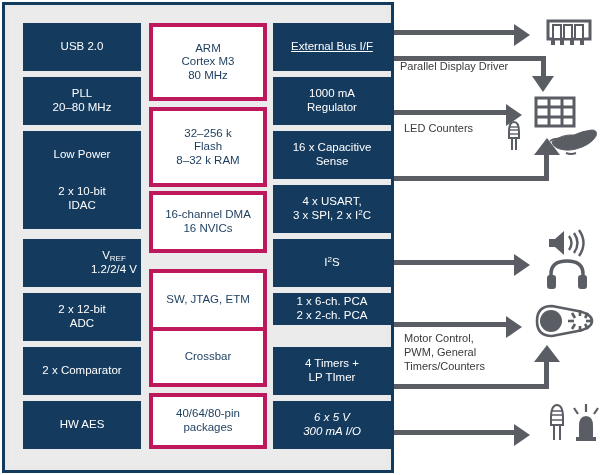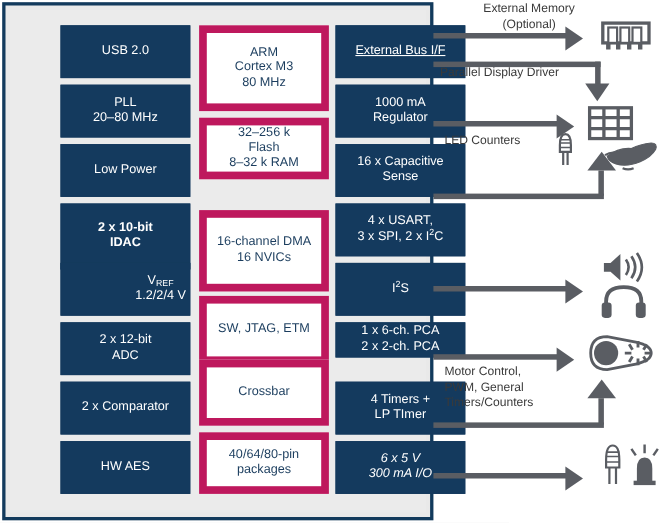--- a/index.html
+++ b/index.html
@@ -35,32 +35,31 @@
 
   .blk {
     position: absolute;
     left: 0; width: 118px;
     display: flex;
     align-items: center;
     justify-content: center;
     text-align: center;
     line-height: 1.18;
     font-size: 11.5px;
-    margin-left: 32px;
   }
   .blk-dark {
     background: #143a5e;
     color: #ffffff;
     border: 1px solid #143a5e;
     font-weight: 400;
   }
   .blk-light {
     background: #ffffff;
     color: #1b3d5e;
-    border: 7px solid #be185d;
+    border: 4px solid #be185d;
   }
   .blk span { display: block; padding: 0 3px; }
   sub { font-size: 8px; vertical-align: baseline; position: relative; top: 2px; }
   sup { font-size: 8px; vertical-align: baseline; position: relative; top: -4px; }
 
   
   .periph { position: absolute; left: 394px; top: 0; width: 206px; height: 475px; }
 
   .lbl {
     position: absolute;
@@ -115,45 +114,45 @@
       <div class="col col-left">
         <div class="blk blk-dark" style="top:14px;height:48px;">
             <span>USB 2.0</span>
           </div>
         <div class="blk blk-dark" style="top:68px;height:48px;">
             <span>PLL<br>20–80 MHz</span>
           </div>
         <div class="blk blk-dark" style="top:122px;height:48px;justify-content:center;">
             <span>Low Power</span>
           </div>
-        <div class="blk blk-dark" style="top:176px;height:60px;font-weight:bold;">
+        <div class="blk blk-dark" style="top:160px;height:60px;">
             <span>2 x 10-bit<br>IDAC</span>
           </div>
         <div class="blk blk-dark" style="top:230px;height:48px;justify-content:flex-end;">
             <span>V<sub>REF</sub><br>1.2/2/4 V</span>
           </div>
         <div class="blk blk-dark" style="top:284px;height:48px;">
             <span>2 x 12-bit<br>ADC</span>
           </div>
         <div class="blk blk-dark" style="top:338px;height:48px;">
             <span>2 x Comparator</span>
           </div>
         <div class="blk blk-dark" style="top:392px;height:48px;">
             <span>HW AES</span>
           </div>
       </div>
 
       <div class="col col-mid">
         <div class="blk blk-light" style="top:14px;height:78px;">
             <span>ARM<br>Cortex M3<br>80 MHz</span>
           </div>
-        <div class="blk blk-light" style="top:98px;height:56px;">
+        <div class="blk blk-light" style="top:98px;height:80px;">
             <span>32–256 k<br>Flash<br>8–32 k RAM</span>
           </div>
-        <div class="blk blk-light" style="top:182px;height:74px;">
+        <div class="blk blk-light" style="top:182px;height:62px;">
             <span>16-channel DMA<br>16 NVICs</span>
           </div>
         <div class="blk blk-light" style="top:260px;height:62px;">
             <span>SW, JTAG, ETM</span>
           </div>
         <div class="blk blk-light" style="top:318px;height:60px;">
             <span>Crossbar</span>
           </div>
         <div class="blk blk-light" style="top:384px;height:56px;">
             <span>40/64/80-pin<br>packages</span>
@@ -185,21 +184,20 @@
         <div class="blk blk-dark" style="top:392px;height:48px;font-style:italic;">
             <span>6 x 5 V<br>300 mA I/O</span>
           </div>
       </div>
 
     </div>
   </div>
 
   <div class="periph">
 
-    <div class="lbl" style="left:22px; top:2px; width:130px; text-align:center;">External Memory<br>(Optional)</div>
     <div class="hline" style="left:0px; top:30px; width:122px;"></div>
     <div class="arr-r" style="left:120px; top:24px;"></div>
     <svg class="icon" style="left:152px; top:17px;" width="46" height="30" viewBox="0 0 46 30">
       <rect x="2" y="4" width="42" height="18" fill="none" stroke="#5a5d63" stroke-width="3"></rect>
       <rect x="7" y="8" width="8" height="14" fill="#ffffff" stroke="#5a5d63" stroke-width="2"></rect>
       <rect x="18" y="8" width="8" height="14" fill="#ffffff" stroke="#5a5d63" stroke-width="2"></rect>
       <rect x="29" y="8" width="8" height="14" fill="#ffffff" stroke="#5a5d63" stroke-width="2"></rect>
       <rect x="5" y="23" width="4" height="5" fill="#5a5d63"></rect>
       <rect x="14" y="23" width="4" height="5" fill="#5a5d63"></rect>
       <rect x="24" y="23" width="4" height="5" fill="#5a5d63"></rect>

